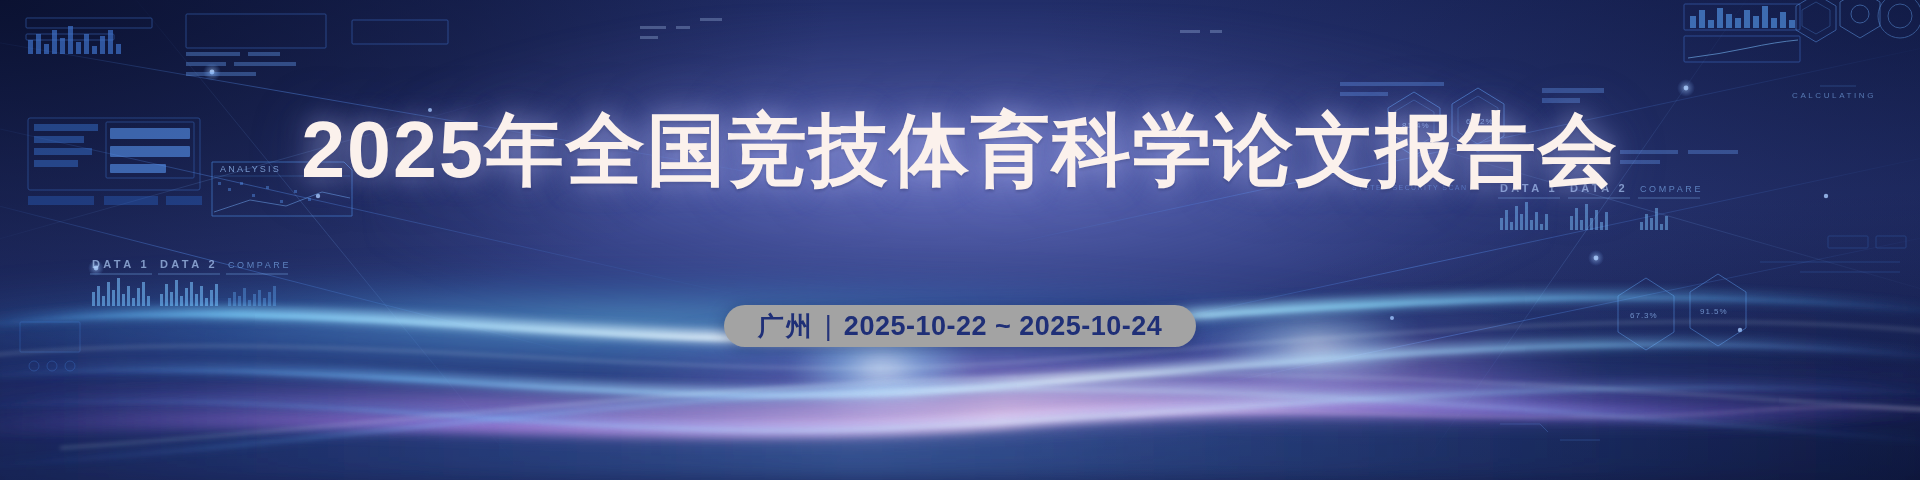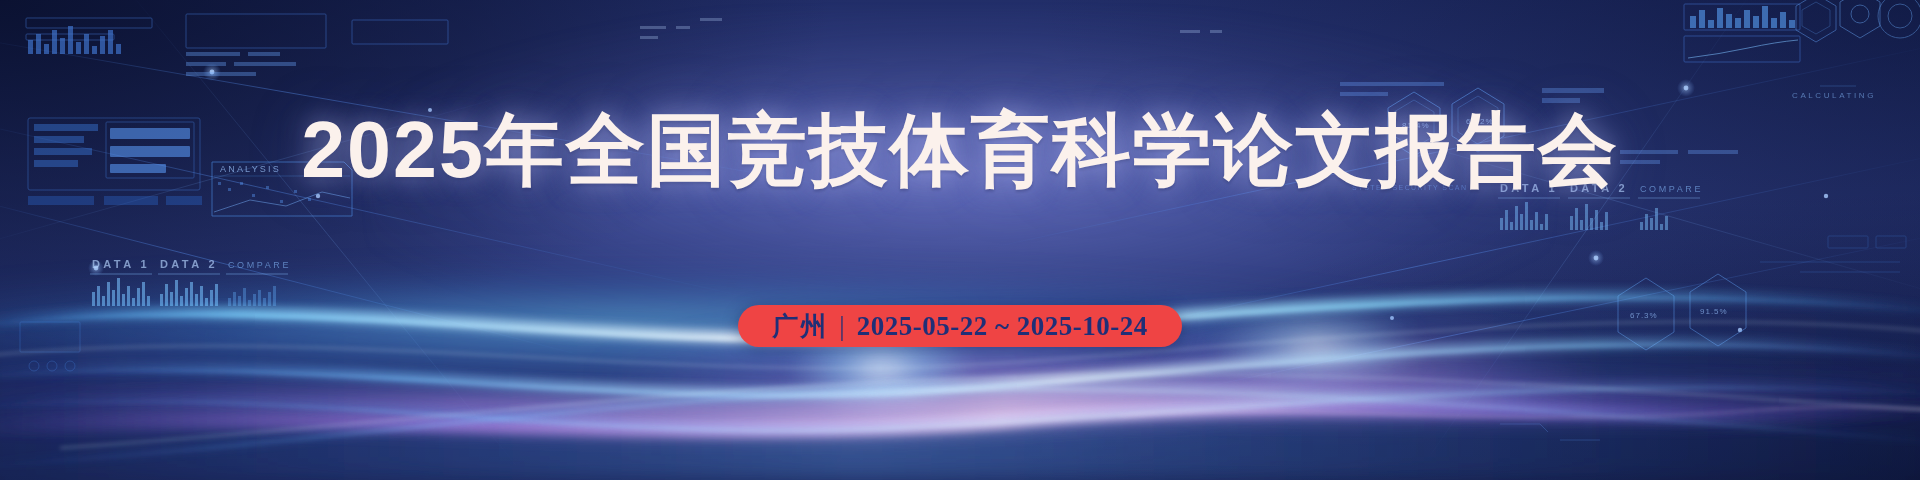--- a/index.html
+++ b/index.html
@@ -99,24 +99,24 @@
     text-align:center;
   }
   .pill{
     display:inline-flex;
     align-items:center;
     justify-content:center;
     gap:0;
     height:42px;
     padding:0 34px;
     border-radius:21px;
-    background:#ef4444;
+    background:#a3a3a3;
     box-shadow:0 2px 16px rgba(10,20,70,.35);
     color:#1f2f77;
-    font-family:Liberation Serif, serif;
+    font-family:Liberation Sans, sans-serif;
     font-weight:700;
     font-size:27px;
     letter-spacing:1.2px;
     white-space:nowrap;
   }
   .pill .loc{ font-size:26px; letter-spacing:2px; }
   .pill .sep{ margin:0 11px; font-weight:400; opacity:.95; }
   .pill .dates{ font-size:27px; letter-spacing:.5px; }
 
   
@@ -526,17 +526,17 @@
   </div>
 
   <div class="title-wrap">
     <h1 class="title">2025年全国竞技体育科学论文报告会</h1>
   </div>
 
   <div class="pill-wrap">
     <div class="pill">
       <span class="loc">广州</span>
       <span class="sep">|</span>
-      <span class="dates">2025-05-22 ~ 2025-10-24</span>
+      <span class="dates">2025-10-22 ~ 2025-10-24</span>
     </div>
   </div>
 
 </div>
 
 </body></html>

